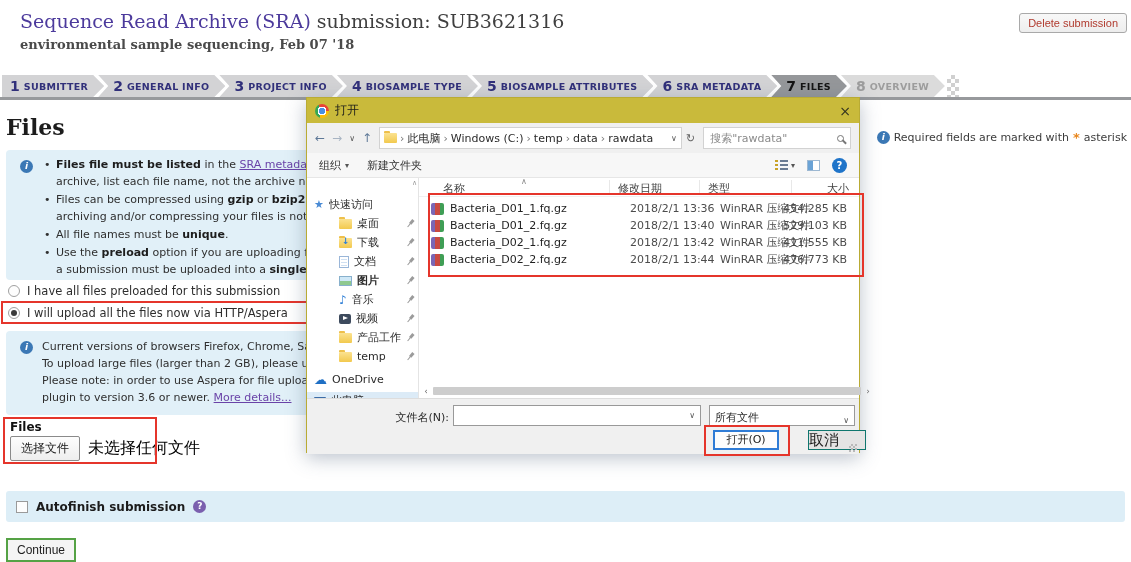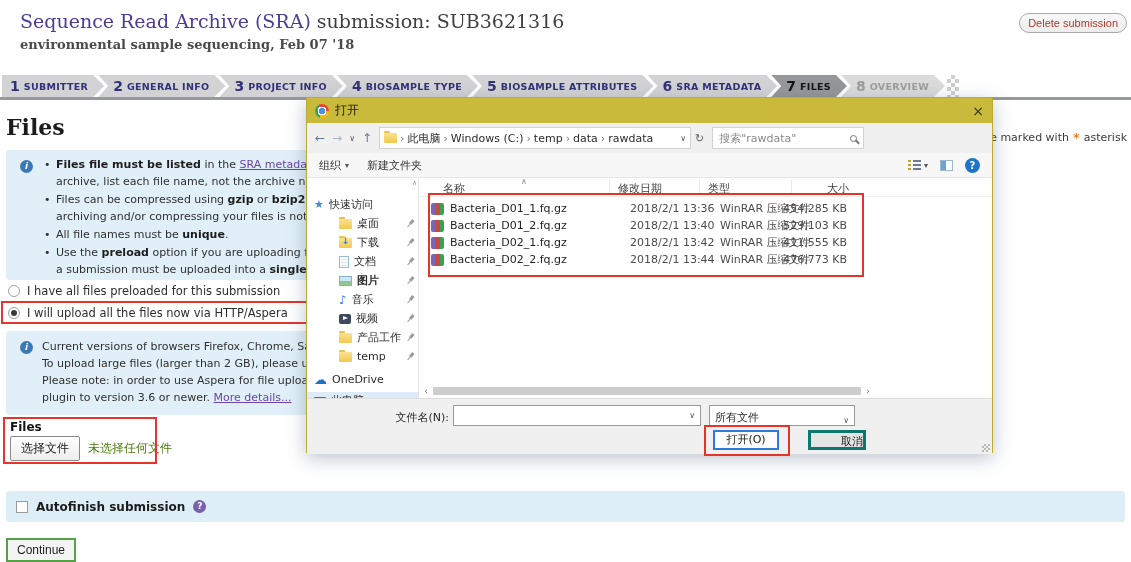--- a/index.html
+++ b/index.html
@@ -3,21 +3,21 @@
 <meta charset="utf-8">
 <style>
   * { margin:0; padding:0; box-sizing:border-box; }
   html,body { width:1131px; height:562px; background:#fff; overflow:hidden;
     font-family:"DejaVu Sans", sans-serif; }
   .abs { position:absolute; }
   
   .hdr-title { left:20px; top:10px; font-family:"DejaVu Serif", serif; font-weight:normal; font-size:19px; color:#3f3f3f; white-space:nowrap; }
   .hdr-title .purple { color:#4c3a9c; }
   .hdr-sub { left:20px; top:37px; font-family:"DejaVu Serif", serif; font-weight:bold; font-size:13px; color:#4a4a4a; }
-  .delete-btn { right:4px; top:13px; font-size:11px; color:#b03a2e; background:linear-gradient(#f8f8f8,#ededed); border:1px solid #a9a9a9; border-radius:10px; padding:3px 8px; cursor:pointer; }
+  .delete-btn { right:4px; top:13px; font-size:11px; color:#b03a2e; background:linear-gradient(#f8f8f8,#ededed); border:1px solid #a9a9a9; border-radius:3px; padding:3px 8px; cursor:pointer; }
   
   .tabbar { left:2px; top:75px; height:22px; display:flex; }
   .tab { height:22px; background:#d3d3d5; color:#31307a; display:flex; align-items:center; white-space:nowrap; padding:0 16px 0 15px; margin-right:-6px;
     clip-path:polygon(0 0, calc(100% - 11px) 0, 100% 50%, calc(100% - 11px) 100%, 0 100%, 10px 50%); }
   .tab:first-child { clip-path:polygon(0 0, calc(100% - 11px) 0, 100% 50%, calc(100% - 11px) 100%, 0 100%); padding-left:8px; }
   .tab .num { font-size:14px; font-weight:bold; margin-right:4px; }
   .tab .lbl { font-size:9.5px; font-weight:bold; letter-spacing:.3px; }
   .tab.active { background:#95979a; color:#141414; }
   .tab.disabled { background:#dbdbdb; color:#9d9d9d; }
   .tab-tail { width:12px; height:22px; margin-left:8px; background:conic-gradient(#d0d0d0 25%, #fff 0 50%, #d0d0d0 0 75%, #fff 0) 0 0/8px 8px; }
@@ -36,29 +36,29 @@
   .btxt { left:50px; }
   a.plink { color:#6a43a8; text-decoration:underline; cursor:pointer; }
   
   .radio-row { left:8px; display:flex; align-items:center; gap:7px; font-size:11.5px; color:#2e2e2e; }
   .radio { width:12px; height:12px; border:1px solid #a0a0a0; border-radius:50%; background:#fdfdfd; flex:none; }
   .radio.sel::after { content:""; display:block; width:6px; height:6px; border-radius:50%; background:#3a3a3a; margin:2px; }
   .redbox { border:2px solid #e5352b; position:absolute; }
   .flabel { left:10px; top:420px; font-size:12px; font-weight:bold; color:#111; }
   .fctrl { left:10px; top:436px; display:flex; align-items:center; gap:8px; }
   .choose-btn { font-size:12px; color:#1a1a1a; background:linear-gradient(#fdfdfd,#eee); border:1px solid #8a8a8a; border-radius:2px; padding:3px 10px; cursor:pointer; }
-  .nofile { font-size:12px; color:#4d7c0f; }
+  .nofile { font-size:16px; color:#000000; }
   
   .autofinish { left:6px; top:491px; width:1119px; height:31px; background:#ddeef7; border-radius:3px; display:flex; align-items:center; padding-left:10px; gap:8px; }
   .cb { width:12px; height:12px; border:1px solid #9a9a9a; background:#fdfdfd; }
   .af-lbl { font-size:12px; font-weight:bold; color:#1c1c1c; }
   .i-qpurple { width:13px; height:13px; border-radius:50%; background:#7a5fae; color:#fff; font-size:9px; font-weight:bold; line-height:13px; text-align:center; }
   .continue { left:6px; top:538px; font-size:12px; color:#1d1d1d; background:#f4f4f4; border:2px solid #55a245; padding:3px 9px; cursor:pointer; }
   
-  .dialog { left:306px; top:97px; width:687px; height:356px; background:#fff; border:1px solid #b9ab34; box-shadow:0 5px 18px rgba(60,80,110,.35); z-index:10; }
+  .dialog { left:306px; top:97px; width:554px; height:356px; background:#fff; border:1px solid #b9ab34; box-shadow:0 5px 18px rgba(60,80,110,.35); z-index:10; }
   .dtitle { position:absolute; left:0; top:0; width:100%; height:25px; background:#c9ba3b; display:flex; align-items:center; padding:0 8px; gap:6px; }
   .dtitle .t { font-size:12px; color:#21211a; }
   .dclose { margin-left:auto; font-size:14px; color:#33331f; cursor:pointer; line-height:1; }
   .chrome-ic { width:14px; height:14px; border-radius:50%; flex:none;
     background:radial-gradient(circle at 50% 50%, #4a8fe2 0 3px, #fff 3px 4.5px, rgba(0,0,0,0) 4.5px),
     conic-gradient(#ea4335 0 90deg, #fbbc05 90deg 200deg, #34a853 200deg 330deg, #ea4335 330deg); }
   .daddr { position:absolute; left:0; top:25px; width:100%; height:30px; background:#f0f0f0; display:flex; align-items:center; padding:0 8px; font-size:11px; color:#4a4a4a; }
   .navbtn { color:#5e7897; font-size:12px; margin-right:7px; cursor:pointer; }
   .navbtn.dim { color:#a8b4c2; }
   .crumbbox { display:flex; align-items:center; background:#fff; border:1px solid #d2d2d2; height:22px; width:312px; padding:0 4px; gap:3px; white-space:nowrap; overflow:hidden; }
@@ -116,21 +116,21 @@
   .red-list { left:9px; top:15px; width:436px; height:84px; z-index:5; }
   .hscroll { position:absolute; left:2px; top:207px; width:452px; height:12px; display:flex; align-items:center; }
   .harrow { font-size:9px; color:#6d6d6d; width:10px; text-align:center; cursor:pointer; }
   .hthumb { height:8px; background:#cdcdcd; border-radius:1px; flex:1; margin:0 2px; cursor:pointer; }
   .dfoot { position:absolute; left:0; top:300px; width:100%; height:56px; background:#f0f0f0; border-top:1px solid #ddd; font-size:11px; color:#2b2b2b; }
   .fn-lbl { position:absolute; left:80px; top:11px; width:62px; text-align:right; }
   .fn-input { position:absolute; left:146px; top:6px; width:248px; height:21px; background:#fff; border:1px solid #999; display:flex; align-items:center; justify-content:flex-end; padding-right:5px; color:#666; }
   .ft-select { position:absolute; left:402px; top:6px; width:146px; height:21px; background:#fff; border:1px solid #999; display:flex; align-items:flex-end; padding:0 5px; cursor:pointer; }
   .ft-select .caret, .fn-input .caret { margin-left:auto; }
   .open-btn { position:absolute; left:406px; top:31px; width:66px; height:20px; background:#fdfdfd; border:2px solid #2f7cd6; font-size:11px; color:#1a1a1a; text-align:center; line-height:16px; cursor:pointer; }
-  .cancel-btn { position:absolute; left:501px; top:31px; width:58px; height:20px; background:#e4e4e4; border:3px solid #0f766e; font-size:11px; color:#1a1a1a; text-align:right; line-height:18px; cursor:pointer; }
+  .cancel-btn { position:absolute; left:501px; top:31px; width:58px; height:20px; background:#e4e4e4; border:1px solid #0f766e; font-size:15px; color:#1a1a1a; text-align:left; line-height:18px; cursor:pointer; }
   .red-open { left:397px; top:26px; width:86px; height:31px; }
   .grip { position:absolute; right:2px; bottom:2px; width:8px; height:8px;
     background:conic-gradient(#b9b9b9 25%, rgba(0,0,0,0) 0 50%, #b9b9b9 0 75%, rgba(0,0,0,0) 0) 0 0/4px 4px; }
 </style>
 </head>
 <body>
 
 <div class="abs hdr-title"><span class="purple">Sequence Read Archive (SRA)</span><span> submission: SUB3621316</span></div>
 <div class="abs hdr-sub">environmental sample sequencing, Feb 07 '18</div>
 <button class="abs delete-btn">Delete submission</button>

